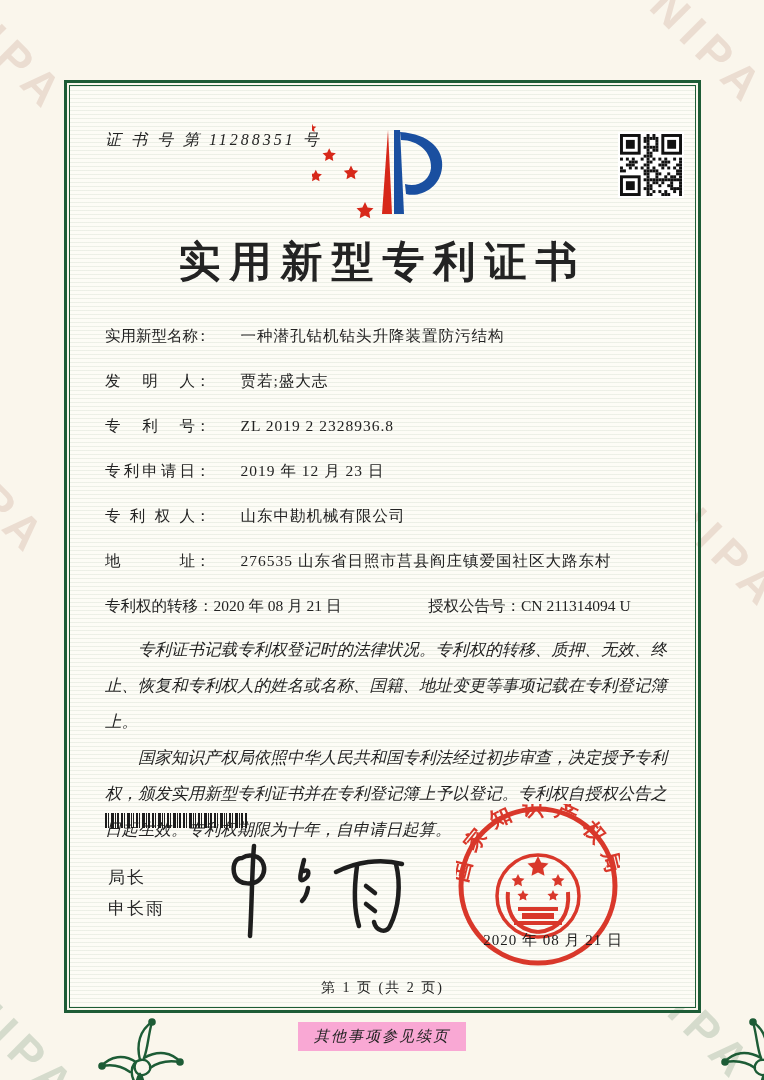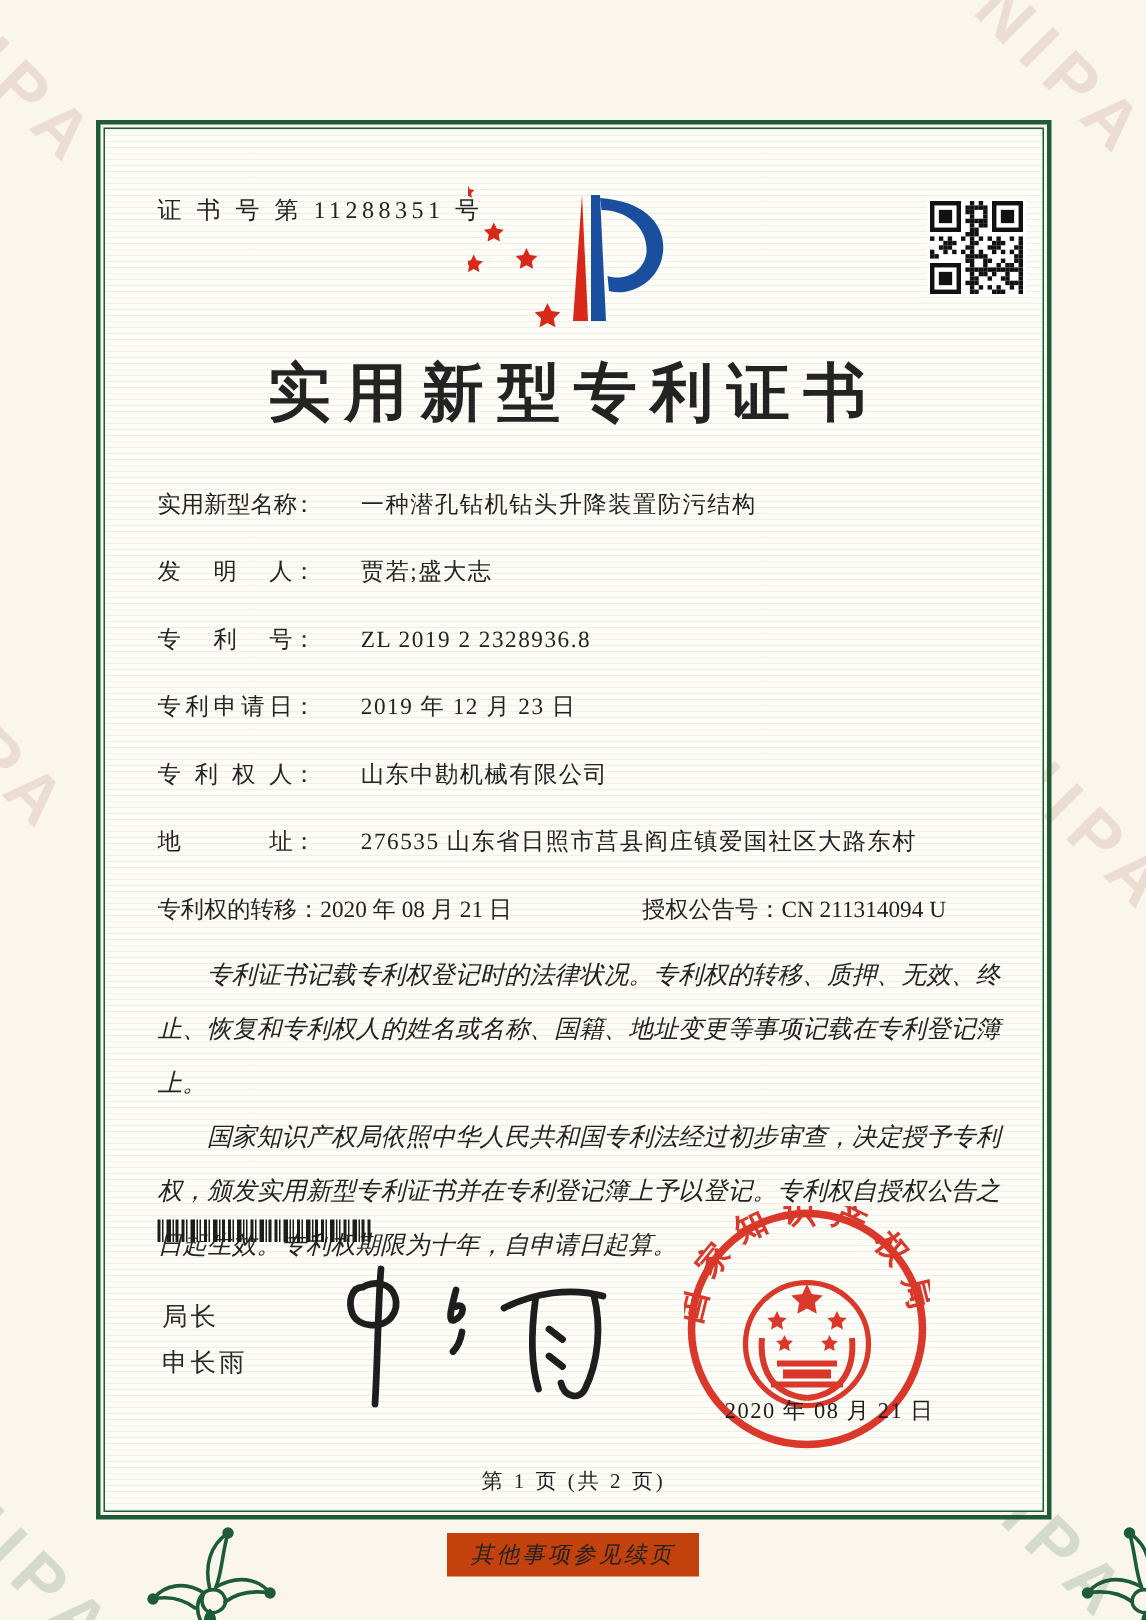--- a/index.html
+++ b/index.html
@@ -38,21 +38,21 @@
     position:absolute; inset:2px; border:1px solid #1d5c36;
     background:
       repeating-linear-gradient(180deg,
         rgba(150,175,150,.16) 0px, rgba(150,175,150,.16) 1px,
         rgba(255,255,255,0) 1px, rgba(255,255,255,0) 4px),
       #fdfcf6;
   }
   .content { position:absolute; inset:0; }
 
   
-  .cert-no { position:absolute; left:35px; top:44px; font-size:16px; letter-spacing:3px; }
+  .cert-no { position:absolute; left:35px; top:44px; font-size:16px; letter-spacing:3px;font-style:italic; }
   .logo { position:absolute; left:242px; top:38px; }
   .qr { position:absolute; left:548px; top:46px; width:66px; height:66px; background:#fff; padding:2px; }
   .doc-title {
     position:absolute; left:0; top:148px; width:100%;
     text-align:center; font-size:42px; font-weight:bold; letter-spacing:9px;
   }
 
   
   .fields { position:absolute; left:35px; top:240px; width:560px; font-size:15.5px; }
   .frow { position:absolute; left:0; white-space:nowrap; }
@@ -83,21 +83,21 @@
   
   .seal { position:absolute; left:386px; top:718px; opacity:.92; z-index:2; }
   .seal-date { position:absolute; left:398px; top:845px; width:170px; text-align:center;
                font-size:15px; letter-spacing:1px; color:#1c1c1c; z-index:3; }
 
   
   .page-no { position:absolute; left:0; top:893px; width:100%; text-align:center;
              font-size:14px; letter-spacing:2px; }
   .cont-note {
     position:absolute; left:50%; top:1022px; transform:translateX(-50%);
-    background:#c2410c; padding:5px 16px; font-size:15px; font-style:italic;
+    background:#f9a8d4; padding:5px 16px; font-size:15px; font-style:italic;
     letter-spacing:2px; z-index:2; white-space:nowrap;text-align:center;
   }
 
   
   .orn { position:absolute; z-index:2; }
   .orn-bl { left:8px;  top:928px; }
   .orn-br { left:642px; top:928px; transform:scaleX(-1); }
 </style>
 </head>
 <body>

